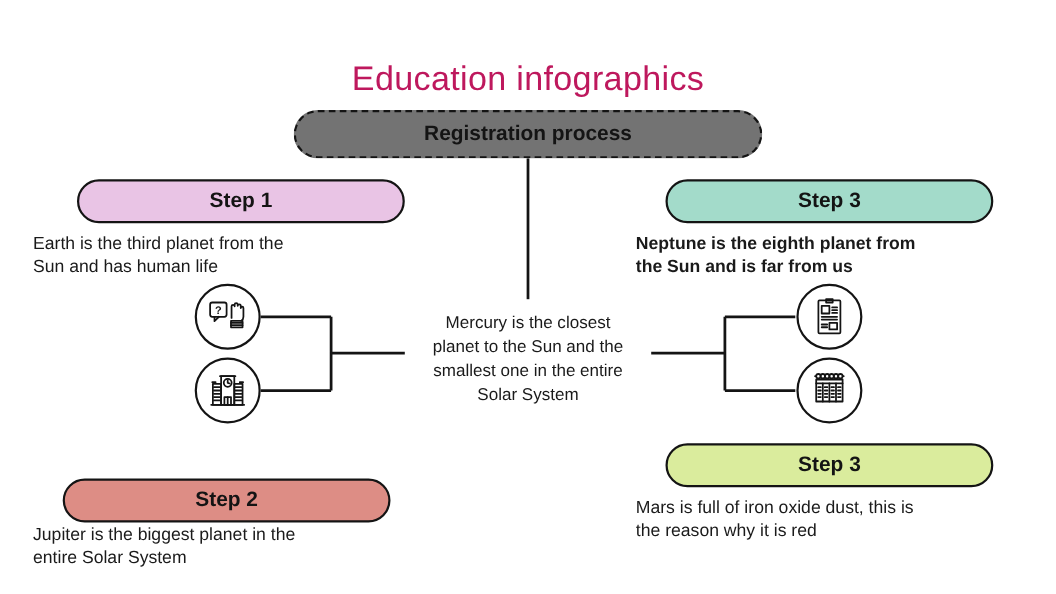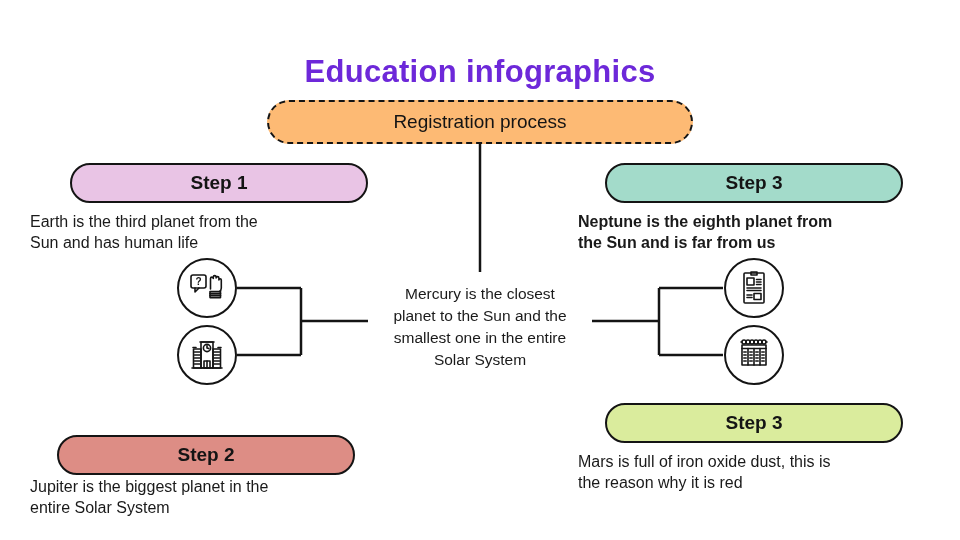--- a/index.html
+++ b/index.html
@@ -12,33 +12,33 @@
     font-family: "Liberation Sans", sans-serif;
     color: #141414;
     overflow: hidden;
   }
   .title {
     position: absolute;
     top: 54px; left: 0;
     width: 100%;
     text-align: center;
     font-size: 31px;
-    font-weight: 700;
+    font-weight: 400;
     letter-spacing: 0.3px;
-    color: #6d28d9;
+    color: #be185d;
   }
   .subtitle-pill {
     position: absolute;
     left: 267px; top: 100px;
     width: 426px; height: 44px;
     border: 2.5px dashed #141414;
     border-radius: 22px;
     display: flex; align-items: center; justify-content: center;
-    font-size: 19px; font-weight: 400;
-    background: #fdba74;
+    font-size: 19px; font-weight: 700;
+    background: #737373;
   }
   .connectors {
     position: absolute; inset: 0;
     pointer-events: none;
   }
   .step-pill {
     position: absolute;
     width: 298px; height: 40px;
     border: 2px solid #141414;
     border-radius: 20px;

